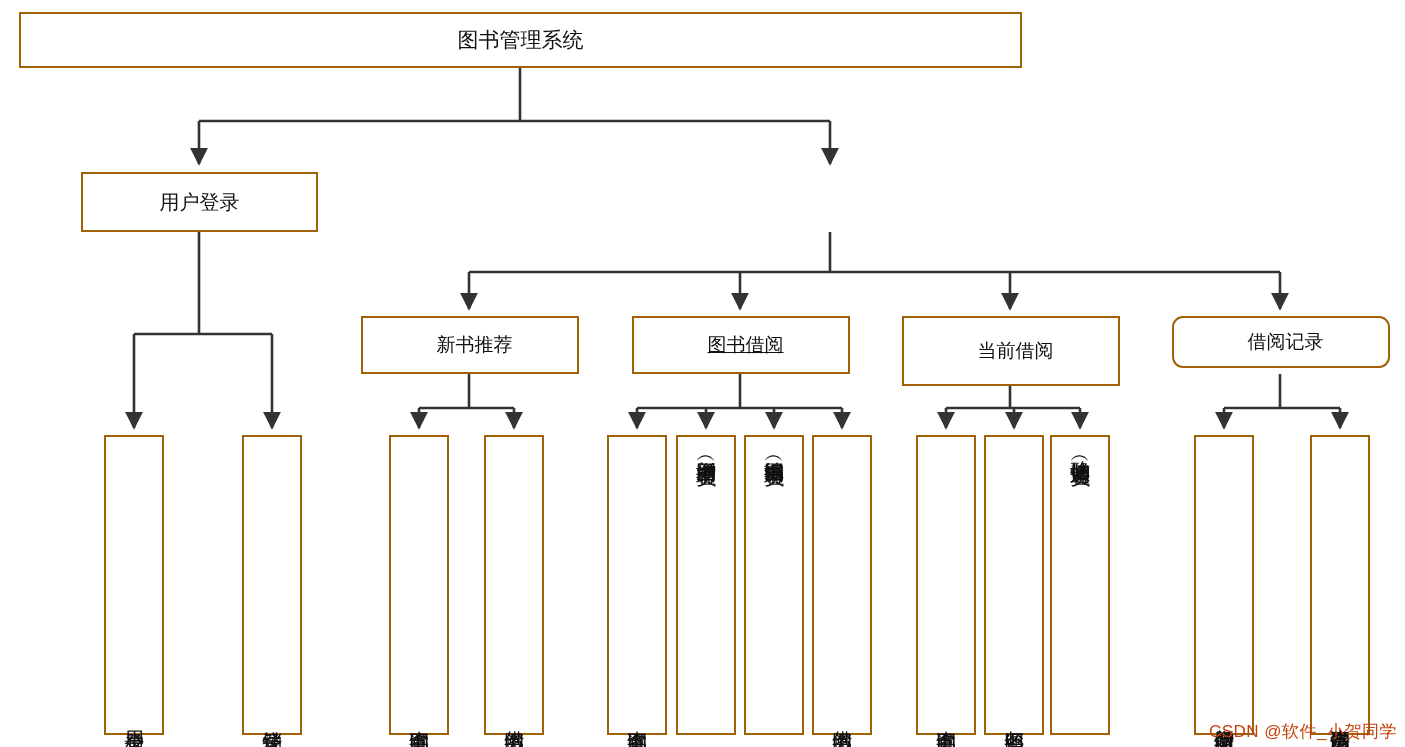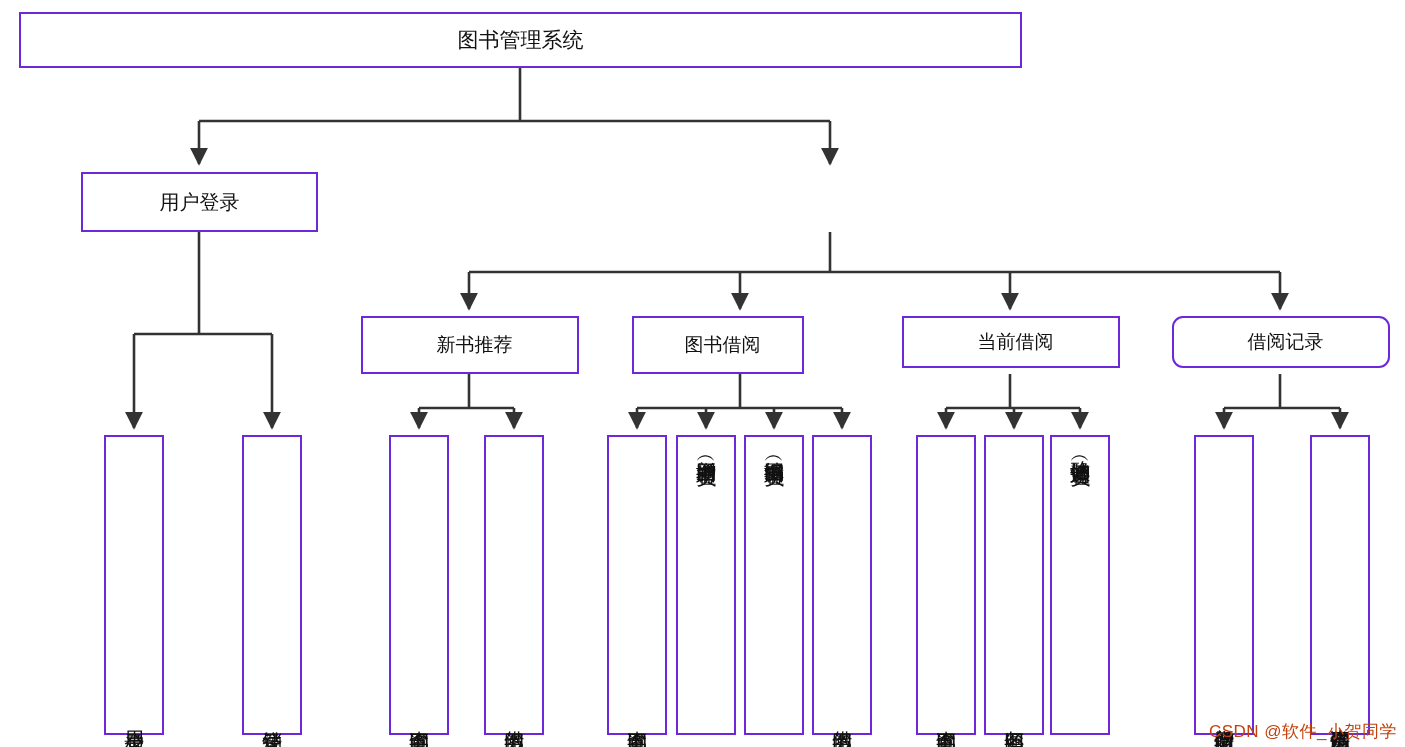--- a/index.html
+++ b/index.html
@@ -22,21 +22,21 @@
     position: absolute;
     left: 0;
     top: 0;
     width: 1405px;
     height: 747px;
     pointer-events: none;
   }
   .node {
     position: absolute;
     box-sizing: border-box;
-    border: 2px solid #6d28d9;
+    border: 2px solid #a16207;
     background: #ffffff;
     display: flex;
     align-items: center;
     justify-content: center;
     color: #111111;
   }
   .node.level-0 {
     font-size: 21px;
   }
   .node.level-1 {
@@ -134,24 +134,24 @@
     <span>图书管理系统</span>
   </div>
 
   <div class="node level-1" style="left:81px; top:172px; width:237px; height:60px;">
     <span>用户登录</span>
   </div>
 
   <div class="node level-2" style="left:361px; top:316px; width:218px; height:58px;">
     <span>新书推荐</span>
   </div>
-  <div class="node level-2" style="left:632px; top:316px; width:172px; height:58px;">
+  <div class="node level-2" style="left:632px; top:316px; width:218px; height:58px;text-decoration:underline;">
     <span>图书借阅</span>
   </div>
-  <div class="node level-2" style="left:902px; top:316px; width:218px; height:52px;">
+  <div class="node level-2" style="left:902px; top:316px; width:218px; height:70px;">
     <span>当前借阅</span>
   </div>
   <div class="node level-2" style="left:1172px; top:316px; width:218px; height:52px;border-radius:11px;">
     <span>借阅记录</span>
   </div>
 
   <div class="node leaf" style="left:104px; top:435px; width:60px; height:300px;">
     <span class="vlabel">用户登录</span>
   </div>
   <div class="node leaf" style="left:242px; top:435px; width:60px; height:300px;">

